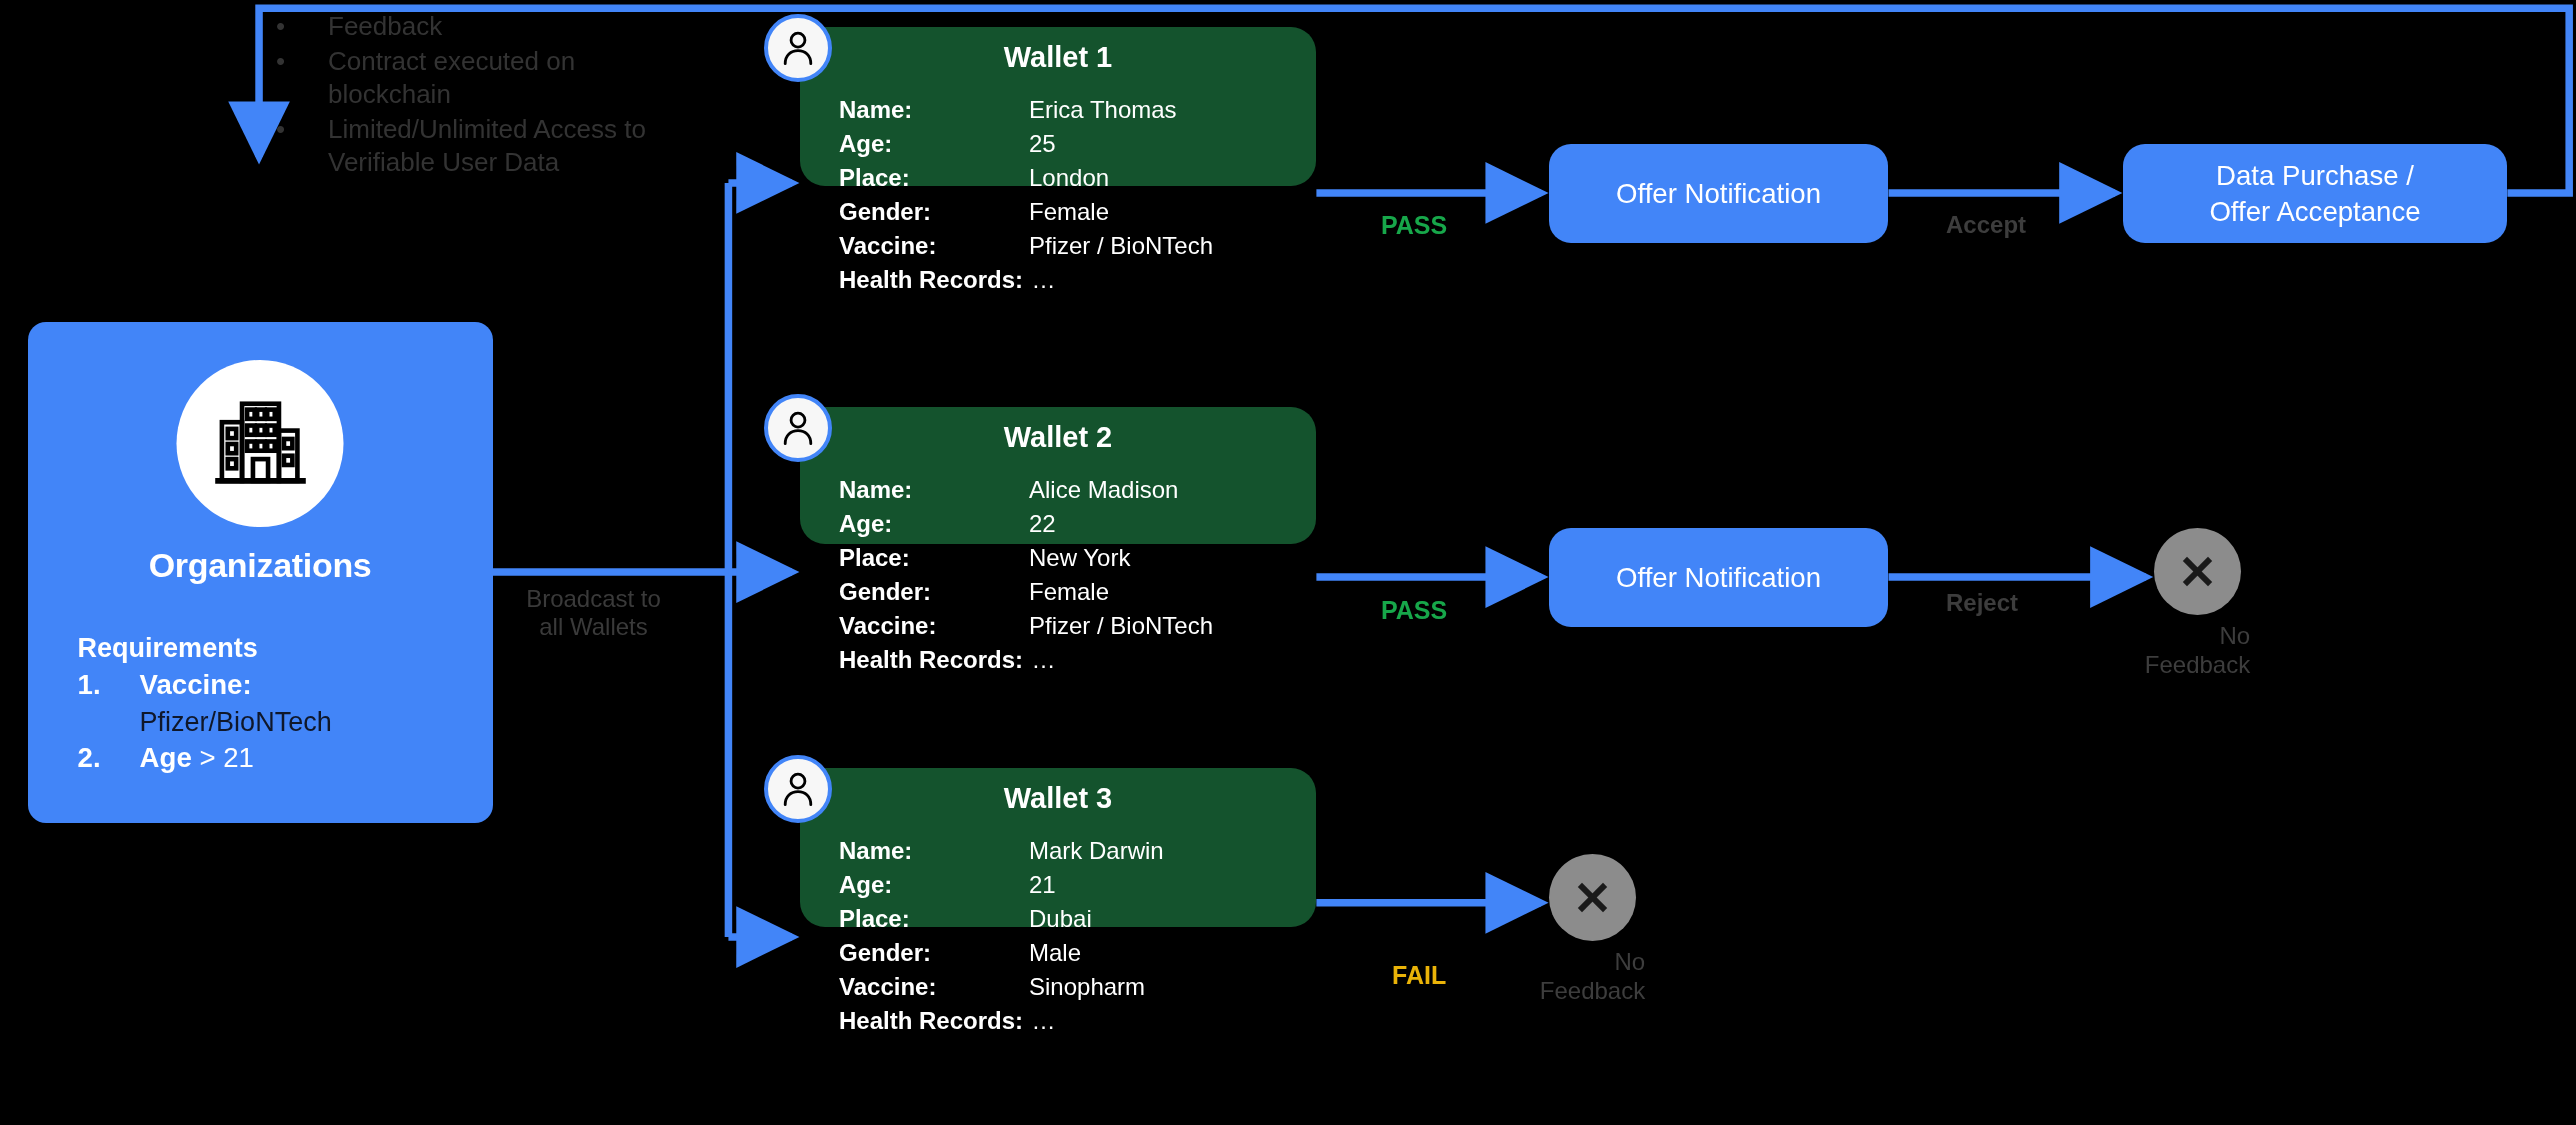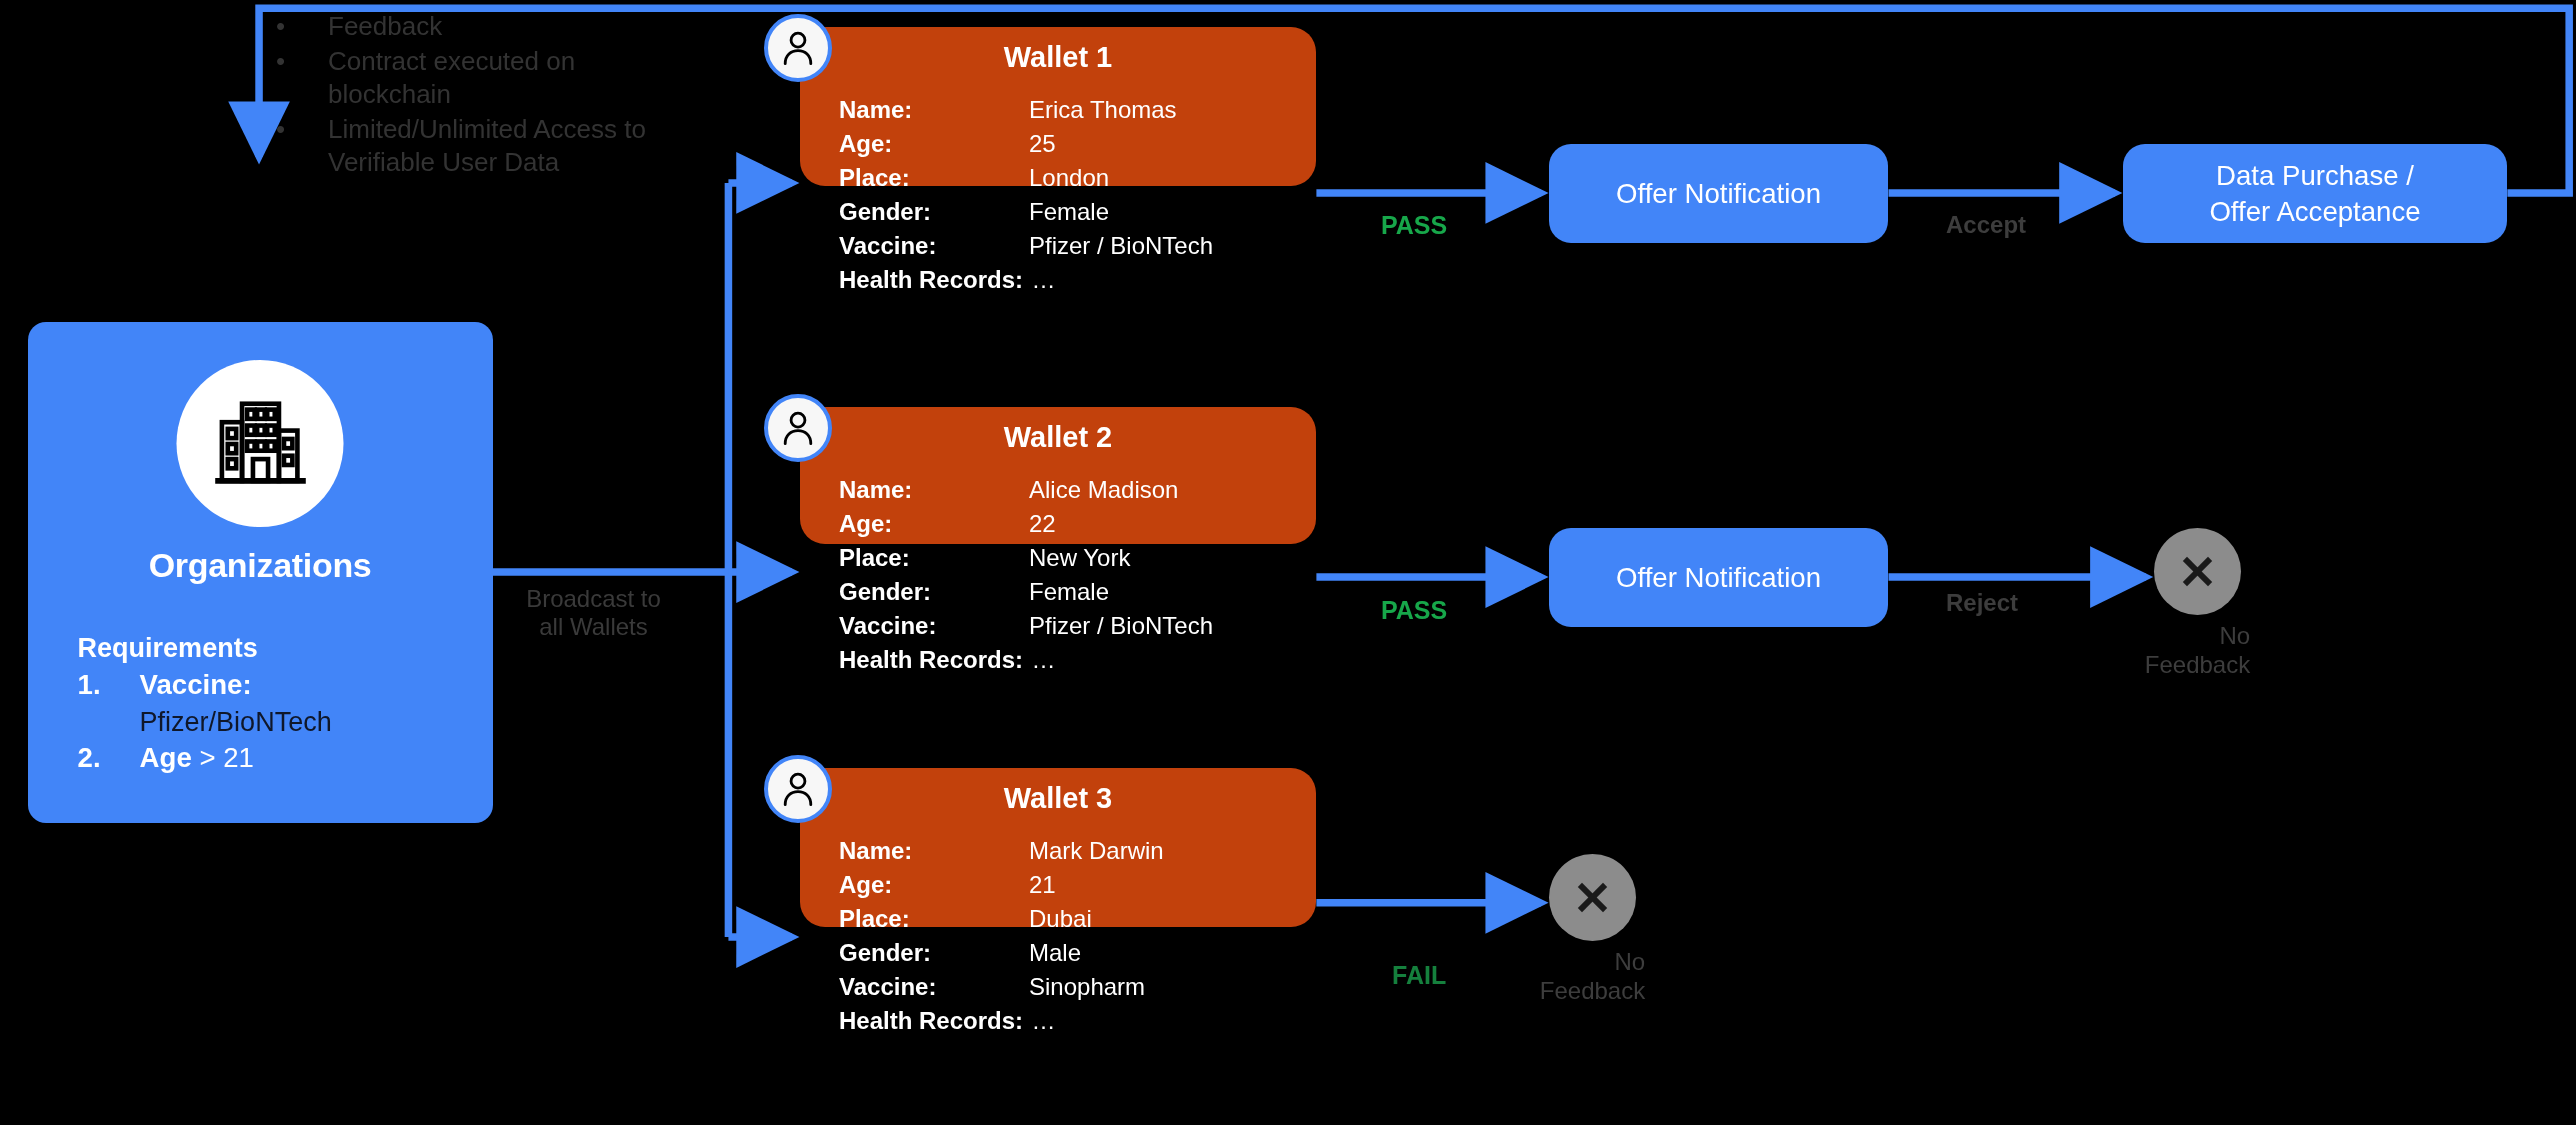--- a/index.html
+++ b/index.html
@@ -97,21 +97,21 @@
     font-size: 27px;
     color: #0f172a;
     line-height: 1.34;
   }
 
   
   .wallet-card {
     position: absolute;
     left: 800px;
     width: 516px;
-    background: #c2410c;
+    background: #14532d;
     border-radius: 25px;
   }
   #wallet-1 { top: 27px;  height: 159px; }
   #wallet-2 { top: 407px; height: 137px; }
   #wallet-3 { top: 768px; height: 159px; }
 
   .wallet-avatar {
     position: absolute;
     left: -36px;
     top: -13.4px;
@@ -210,21 +210,21 @@
   #term-2 { left: 2154px; top: 528px; }
   #term-3 { left: 1549px; top: 854px; }
 
   
   .edge-label {
     position: absolute;
     font-size: 24px;
     white-space: nowrap;
   }
   .edge-label.pass { color: #17a74a; font-weight: bold; font-size: 25px; }
-  .edge-label.fail { color: #15803d; font-weight: bold; font-size: 25px; }
+  .edge-label.fail { color: #eab308; font-weight: bold; font-size: 25px; }
   .edge-label.neutral { color: #3d3d3d; font-weight: bold; }
   .edge-label.soft { color: #3a3a3a; font-weight: normal; line-height: 1.18; text-align: center; }
 
   #lbl-pass-1   { left: 1381px; top: 211px; }
   #lbl-pass-2   { left: 1381px; top: 596px; }
   #lbl-fail-3   { left: 1392px; top: 961px; }
   #lbl-accept   { left: 1946px; top: 211px; }
   #lbl-reject   { left: 1946px; top: 589px; }
   #lbl-broadcast{ left: 510px;  top: 585px; width: 167px; }
 

